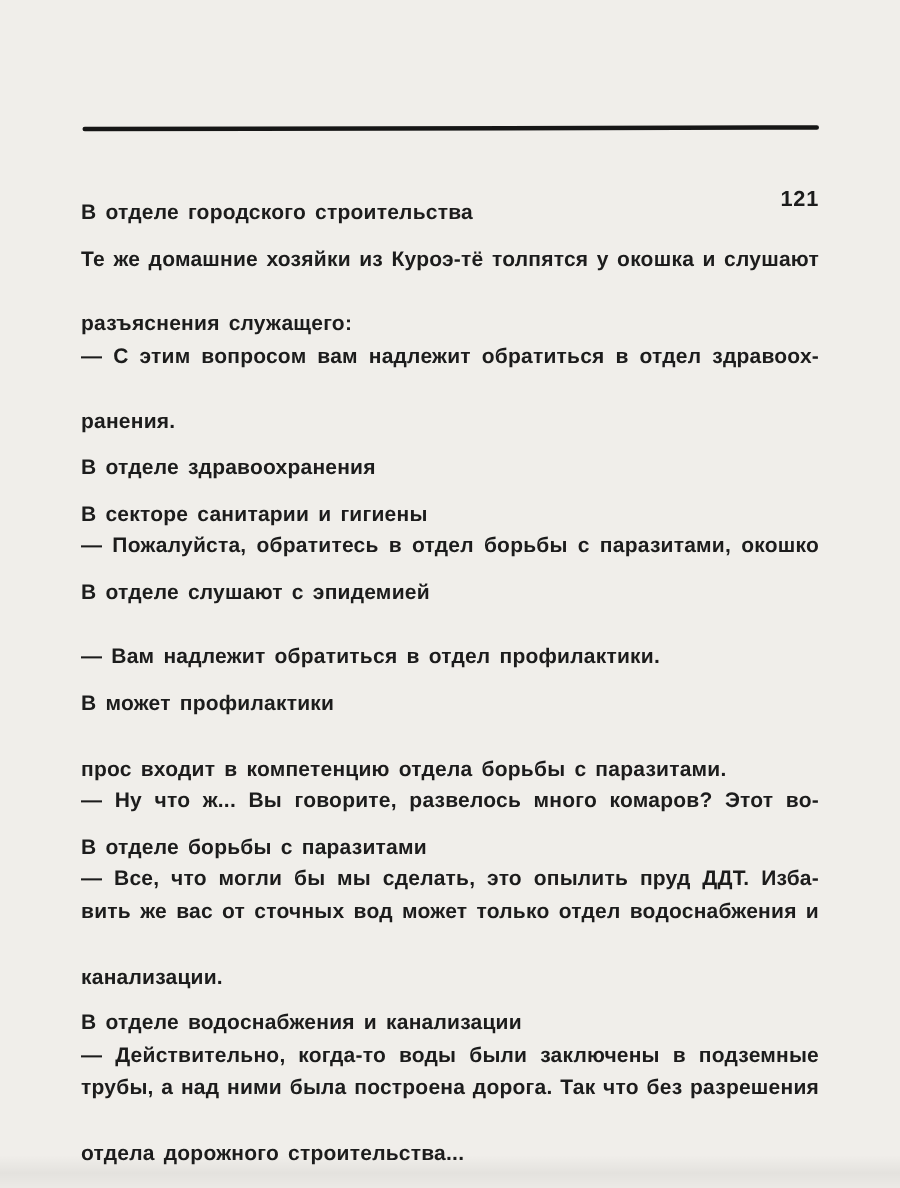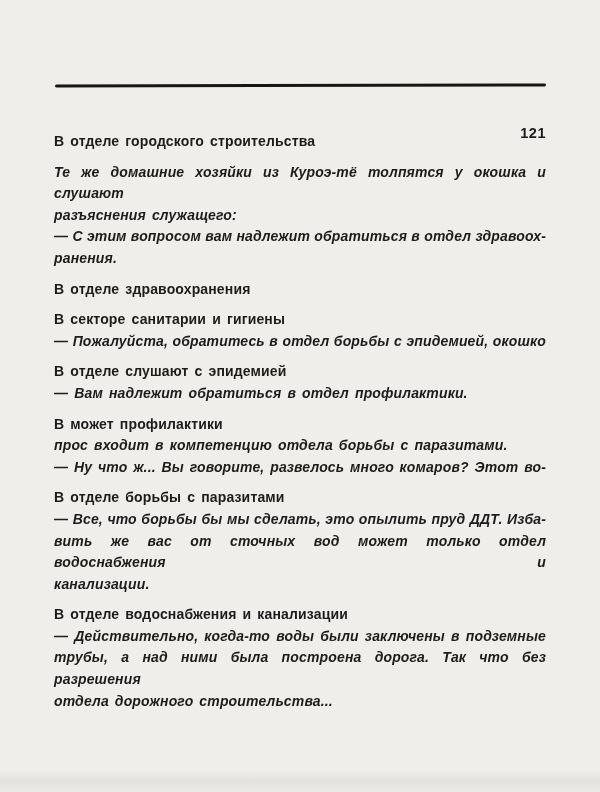--- a/index.html
+++ b/index.html
@@ -45,23 +45,23 @@
   .sec:first-child { margin-top: 0; }
   .heading, .line {
     font-size: 14px;
     font-weight: 700;
     line-height: 21.6px;
     letter-spacing: 0.15px;
     white-space: normal;
   }
   .heading { word-spacing: 2px; }
   .sec:first-child .heading { margin-bottom: 9px; }
-  .line { text-align: justify; font-style: italic; }
+  .line { text-align: justify; }
   .line.j { text-align-last: justify; }
-  .line:not(.j) { text-align: left; word-spacing: 2px; }
+  .line:not(.j) { text-align: left; word-spacing: 2px; margin-top: 22px; }
   .scan-edge {
     position: absolute;
     left: 0; right: 0; bottom: 0; height: 22px;
     background: linear-gradient(to bottom, rgba(0,0,0,0) 0%, rgba(0,0,0,0.05) 55%, rgba(0,0,0,0.02) 100%);
     pointer-events: none;
   }
 </style>
 </head>
 <body>
 
@@ -78,37 +78,37 @@
       <div class="line j">— С этим вопросом вам надлежит обратиться в отдел здравоох-</div>
       <div class="line">ранения.</div>
     </section>
 
     <section class="sec">
       <div class="heading">В отделе здравоохранения</div>
     </section>
 
     <section class="sec">
       <div class="heading">В секторе санитарии и гигиены</div>
-      <div class="line j">— Пожалуйста, обратитесь в отдел борьбы с эпидемией, окошко</div>
+      <div class="line j">— Пожалуйста, обратитесь в отдел борьбы с паразитами, окошко</div>
     </section>
 
     <section class="sec">
       <div class="heading">В отделе слушают с эпидемией</div>
       <div class="line">— Вам надлежит обратиться в отдел профилактики.</div>
     </section>
 
     <section class="sec">
       <div class="heading">В может профилактики</div>
       <div class="line">прос входит в компетенцию отдела борьбы с паразитами.</div>
       <div class="line j">— Ну что ж... Вы говорите, развелось много комаров? Этот во-</div>
     </section>
 
     <section class="sec">
       <div class="heading">В отделе борьбы с паразитами</div>
-      <div class="line j">— Все, что борьбы бы мы сделать, это опылить пруд ДДТ. Изба-</div>
+      <div class="line j">— Все, что могли бы мы сделать, это опылить пруд ДДТ. Изба-</div>
       <div class="line j">вить же вас от сточных вод может только отдел водоснабжения и</div>
       <div class="line">канализации.</div>
     </section>
 
     <section class="sec">
       <div class="heading">В отделе водоснабжения и канализации</div>
       <div class="line j">— Действительно, когда-то воды были заключены в подземные</div>
       <div class="line j">трубы, а над ними была построена дорога. Так что без разрешения</div>
       <div class="line">отдела дорожного строительства...</div>
     </section>

